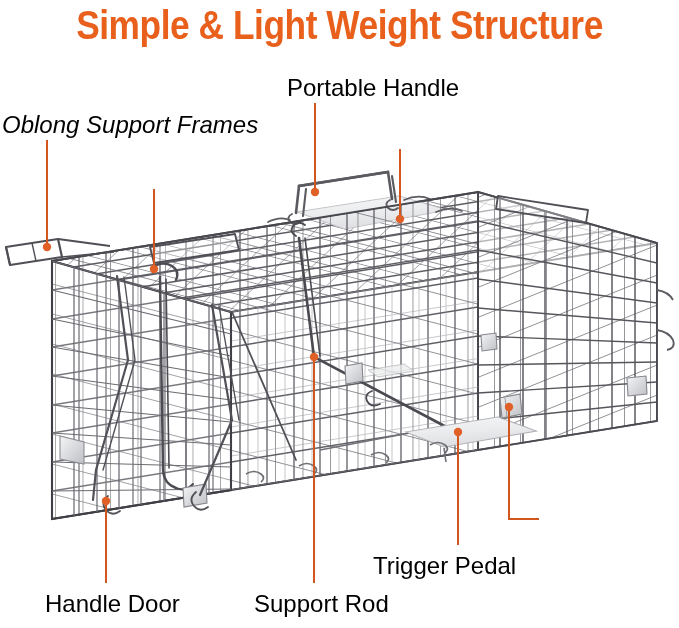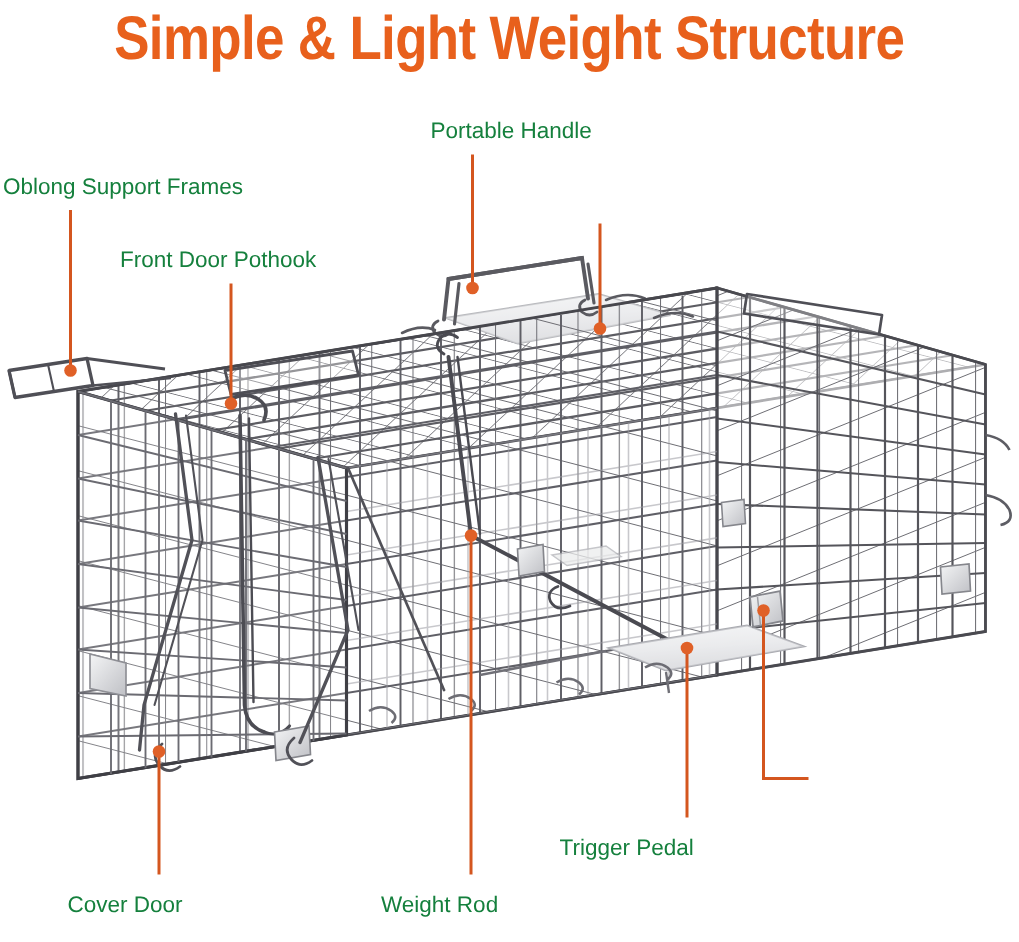--- a/index.html
+++ b/index.html
@@ -42,23 +42,23 @@
     position: absolute;
     left: 0;
     top: 0;
     width: 679px;
     height: 628px;
   }
   
   .lbl {
     position: absolute;
     font-family: "Liberation Sans", sans-serif;
-    font-size: 15px;
+    font-size: 24px;
     line-height: 23px;
-    color: #15803d;
+    color: #000000;
     white-space: nowrap;
     user-select: none;
   }
   
   #leaders {
     position: absolute;
     left: 0;
     top: 0;
     width: 679px;
     height: 628px;
@@ -384,27 +384,26 @@
       <circle cx="154" cy="269" r="4.2"></circle>
       <circle cx="315" cy="192" r="4.2"></circle>
       <circle cx="400" cy="219" r="4.2"></circle>
       <circle cx="509" cy="407" r="4.2"></circle>
       <circle cx="458" cy="432" r="4.2"></circle>
       <circle cx="314" cy="357" r="4.2"></circle>
       <circle cx="106" cy="501" r="4.2"></circle>
     </g>
   </svg>
 
-  <div class="lbl" style="left:2px;  top:113px;">Oblong Support Frames</div>
-
-  <div class="lbl" style="left:80px; top:162px;">Front Door Pothook</div>
+  <div class="lbl" style="left:2px;  top:113px;font-style:italic;">Oblong Support Frames</div>
+
 
   <div class="lbl" style="left:287px; top:76px;">Portable Handle</div>
 
 
 
   <div class="lbl" style="left:373px; top:554px;">Trigger Pedal</div>
 
-  <div class="lbl" style="left:254px; top:592px;">Weight Rod</div>
-
-  <div class="lbl" style="left:45px;  top:592px;">Cover Door</div>
+  <div class="lbl" style="left:254px; top:592px;">Support Rod</div>
+
+  <div class="lbl" style="left:45px;  top:592px;">Handle Door</div>
 
 </div>
 
 </body></html>

